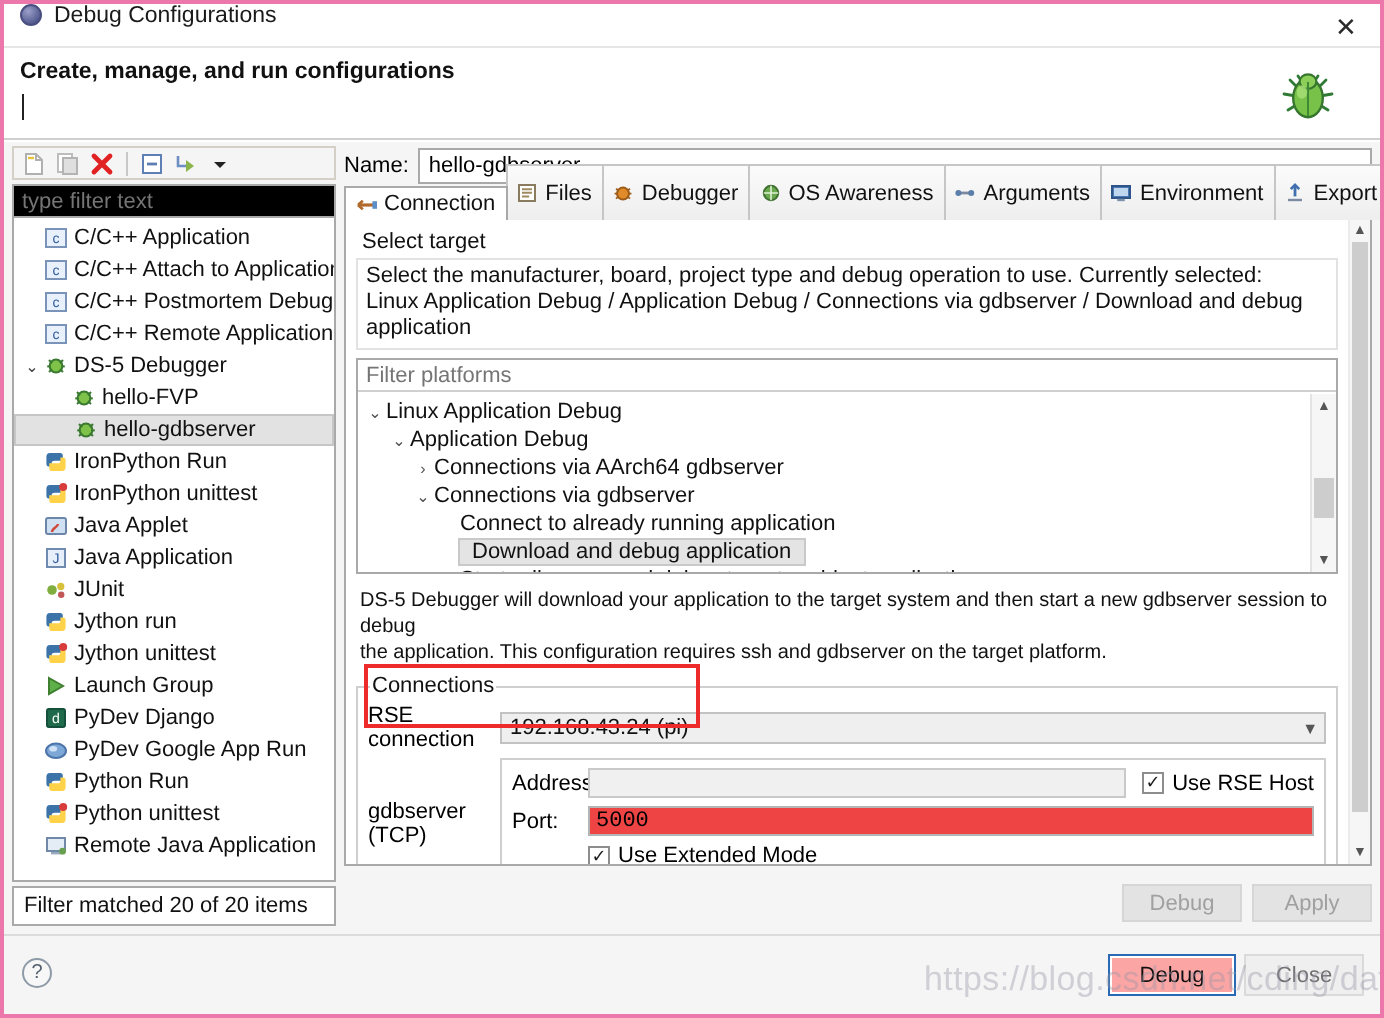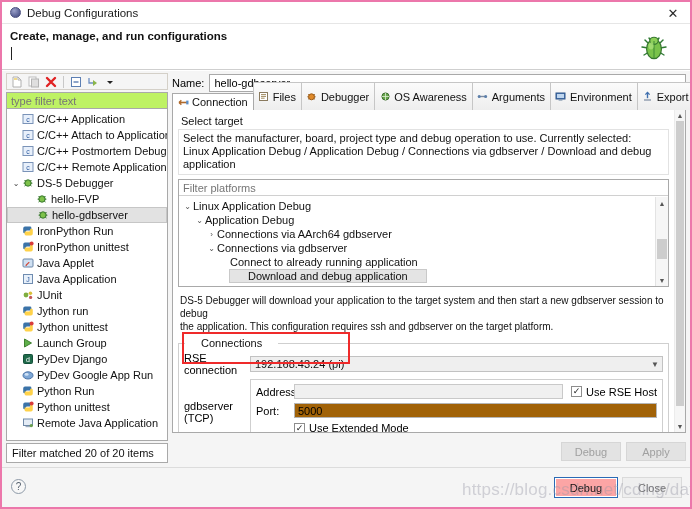--- a/index.html
+++ b/index.html
@@ -17,21 +17,21 @@
     background: #ffffff;
     border: 2px solid #ec77ab;
     overflow: hidden;
   }
 
   
   .titlebar {
     position: absolute; left: 0; top: 0; right: 0; height: 22px;
     background: #ffffff;
     border-bottom: 1px solid #e6e6e6;
-    display: flex; align-items: center;
+    display: flex; align-items: flex-start;
   }
   .titlebar .tb-icon {
     margin-left: 8px; margin-right: 6px;
     width: 11px; height: 11px; border-radius: 50%;
     background: radial-gradient(circle at 35% 30%, #9aa0c8 0%, #5f6699 60%, #3d4375 100%);
     border: 1px solid #4a4f80;
     flex: 0 0 auto;
   }
   .titlebar .tb-title { font-size: 11.5px; color: #1a1a1a; }
   .win-close {
@@ -80,21 +80,21 @@
     position: absolute; left: 0; top: 0; width: 100%; height: 17px;
     background: #f5f5f5;
     border: 1px solid #d4d0c8;
     display: flex; align-items: center; gap: 3px; padding-left: 3px;
   }
   .tbtn { width: 14px; height: 14px; display: flex; align-items: center; justify-content: center; cursor: pointer; }
   .sep-v { width: 1px; height: 12px; background: #c8c8c8; margin: 0 2px; }
 
   .filterbox {
     position: absolute; left: 0; top: 19px; width: 100%; height: 17px;
-    border: 1px solid #a9a9a9; background: #bef264;
+    border: 1px solid #a9a9a9; background: #000000;
     font-size: 11px; color: #808080;
     padding: 2px 4px;
     outline: none;
     font-family: "Liberation Sans", sans-serif;
   }
   .treebox {
     position: absolute; left: 0; top: 36px; width: 100%; bottom: 22px;
     border: 1px solid #a9a9a9; border-top: none; background: #fff;
     overflow: hidden;
   }
@@ -182,21 +182,21 @@
     font-family: "Liberation Sans", sans-serif; outline: none;
     background: #fff;
   }
   .plattree { position: absolute; left: 0; top: 17px; right: 13px; bottom: 0; overflow: hidden; padding-top: 2px; }
   .pnode { display: flex; align-items: center; height: 14px; font-size: 11px; white-space: nowrap; color: #111; cursor: pointer; }
   .pnode .pw { width: 11px; flex: 0 0 11px; text-align: center; font-size: 8px; color: #555; }
   .pnode.p0 { padding-left: 3px; }
   .pnode.p1 { padding-left: 15px; }
   .pnode.p2 { padding-left: 27px; }
   .pnode.p3 { padding-left: 51px; }
-  .pnode .psel { background: #e4e4e4; border: 1px solid #c9c9c9; padding: 0 18px; margin-left: -1px; }
+  .pnode .psel { background: #e4e4e4; border: 1px solid #c9c9c9; padding: 0 6px; margin-left: -1px; }
 
   .vscroll {
     position: absolute; top: 17px; right: 0; bottom: 0; width: 13px;
     background: #f6f6f6; border-left: 1px solid #e3e3e3;
   }
   .vscroll .arr { height: 12px; display: flex; align-items: center; justify-content: center; font-size: 7px; color: #555; cursor: pointer; }
   .vscroll .arr.bot { position: absolute; bottom: 0; left: 0; right: 0; }
   .vscroll .thumb { position: absolute; left: 1px; right: 1px; top: 42px; height: 20px; background: #cdcdcd; cursor: pointer; }
 
   .bigscroll {
@@ -209,41 +209,41 @@
 
   .longdesc { margin-top: 7px; font-size: 10px; line-height: 13px; color: #111; padding: 0 2px; }
 
   
   .grp {
     margin-top: 10px; border: 1px solid #cfcfcf; position: relative;
     padding: 8px 5px 5px 5px;
   }
   .grp-legend {
     position: absolute; left: 6px; top: -7px; background: #ffffff;
-    padding: 0 16px; font-size: 11px; color: #111; text-align: right;
+    padding: 0 1px; font-size: 11px; color: #111; text-align: right;
   }
   .row { display: flex; align-items: center; margin-bottom: 3px; }
   .rowlabel { font-size: 11px; width: 66px; flex: 0 0 66px; }
   .combo {
     flex: 1; height: 16px; border: 1px solid #c2c2c2; background: #efefef;
     display: flex; align-items: center; justify-content: space-between;
     padding: 0 3px 0 4px; font-size: 11px; cursor: pointer; color: #111;
   }
   .combo .chev { font-size: 8px; color: #555; }
 
   .tcpblock { display: flex; align-items: stretch; }
   .tcplabel { width: 66px; flex: 0 0 66px; font-size: 11px; display: flex; align-items: center; }
   .tcpfields { flex: 1; border: 1px solid #cfcfcf; padding: 4px 5px 5px 5px; }
   .frow { display: flex; align-items: center; margin-bottom: 4px; }
   .flabel { width: 38px; flex: 0 0 38px; font-size: 11px; }
   .finput {
     flex: 1; height: 15px; border: 1px solid #c9c9c9; background: #f0f0f0;
     font-size: 11px; padding: 0 3px; font-family: "Liberation Sans", sans-serif; outline: none;
   }
-  .finput.on { background: #a16207; border-color: #b5b5b5; color: #000; }
+  .finput.on { background: #ef4444; border-color: #b5b5b5; color: #000; font-family: Liberation Mono, monospace; }
   .chk { display: inline-flex; align-items: center; font-size: 11px; cursor: pointer; margin-left: 8px; white-space: nowrap; }
   .cbox {
     width: 11px; height: 11px; border: 1px solid #8d8d8d; background: #fff;
     margin-right: 4px; display: flex; align-items: center; justify-content: center;
     font-size: 9px; color: #1b1b1b; line-height: 1;
   }
 
   
   .redbox {
     position: absolute; border: 2px solid #ef2a2a; pointer-events: none; z-index: 30;

